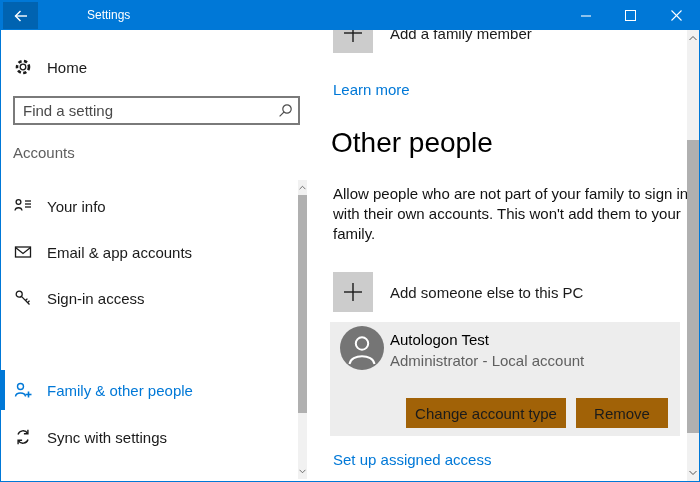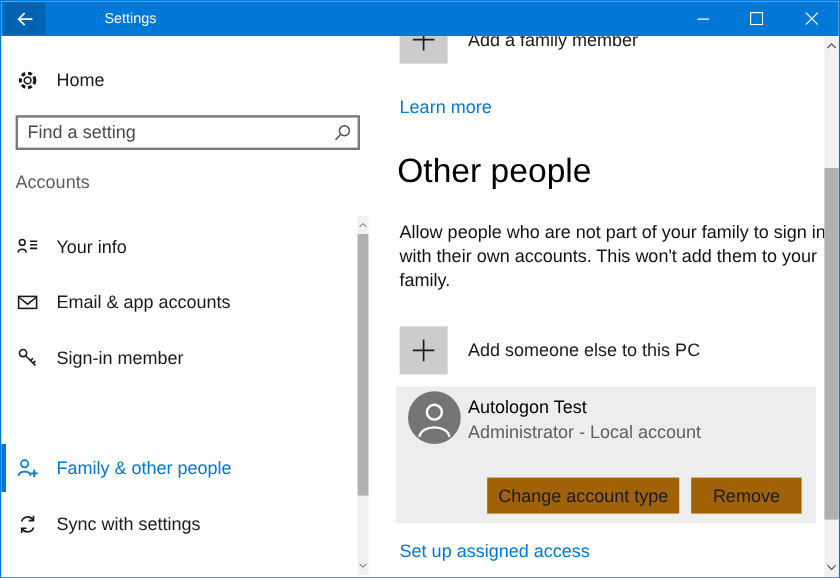--- a/index.html
+++ b/index.html
@@ -221,21 +221,21 @@
 
   <div class="nav-item" style="top:277px;">
     <span class="icon">
       <svg width="18" height="18" viewBox="0 0 18 18">
         <circle cx="5.2" cy="5.2" r="3" fill="none" stroke="currentColor" stroke-width="1.3"></circle>
         <line x1="7.4" y1="7.4" x2="15.5" y2="15.5" stroke="currentColor" stroke-width="1.3"></line>
         <line x1="11.5" y1="11.5" x2="13.4" y2="9.6" stroke="currentColor" stroke-width="1.3"></line>
         <line x1="13.6" y1="13.6" x2="15.5" y2="11.7" stroke="currentColor" stroke-width="1.3"></line>
       </svg>
     </span>
-    <span>Sign-in member</span>
+    <span>Sign-in access</span>
   </div>
 
 
   <div class="nav-item selected" style="top:369px;">
     <div class="accent-bar"></div>
     <span class="icon">
       <svg width="18" height="18" viewBox="0 0 18 18">
         <circle cx="6.5" cy="5.5" r="3" fill="none" stroke="currentColor" stroke-width="1.4"></circle>
         <path d="M1.5,15.5 C2,10.8 11,10.8 11.5,15.5" fill="none" stroke="currentColor" stroke-width="1.4"></path>
         <line x1="14.5" y1="10.5" x2="14.5" y2="16.5" stroke="currentColor" stroke-width="1.6"></line>

